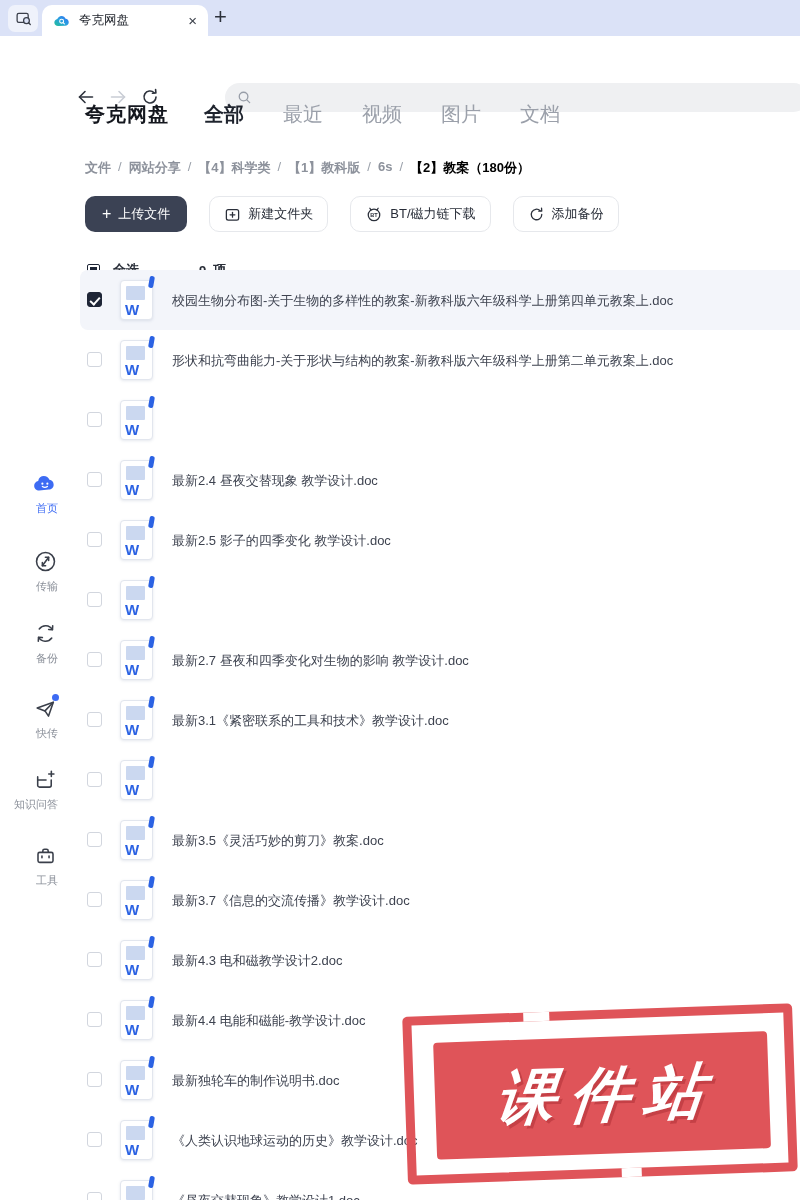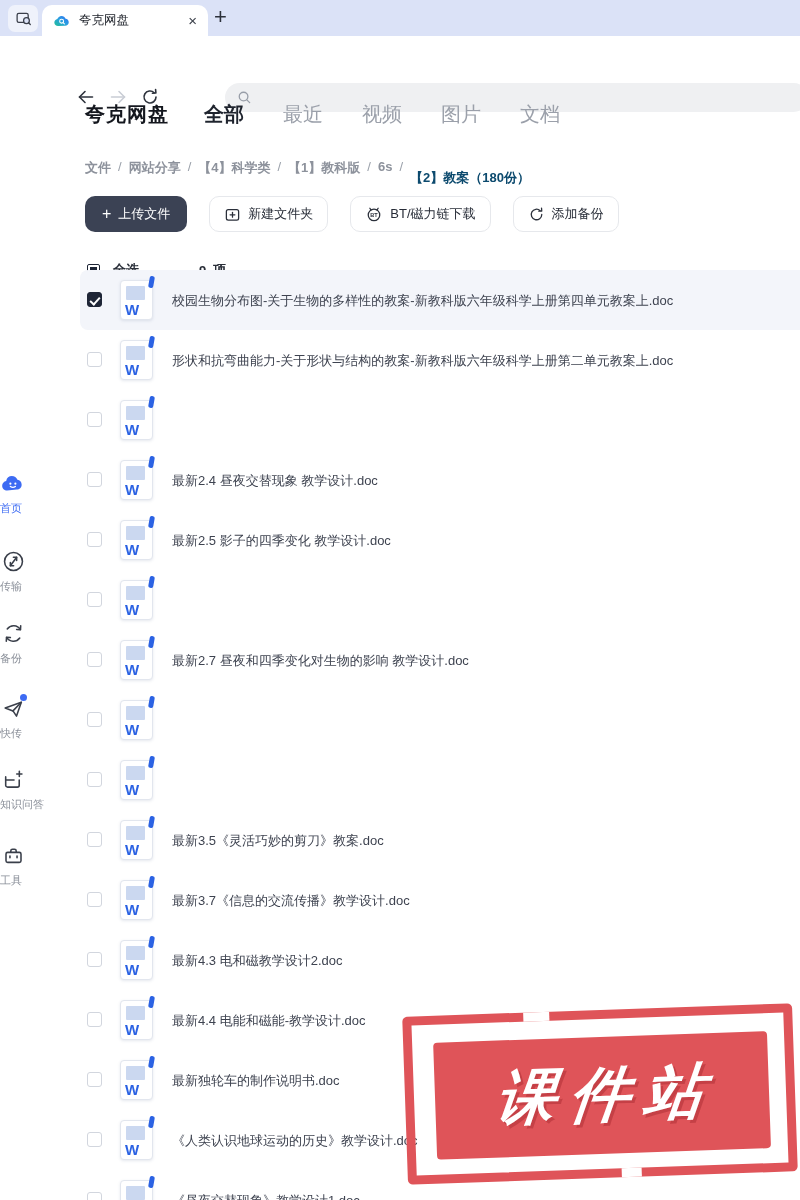--- a/index.html
+++ b/index.html
@@ -22,36 +22,36 @@
   .newtab { position:absolute; left:214px; top:4px; font-size:22px; font-weight:300; color:#2c313b; }
 
   
   .navbar { position:absolute; left:0; top:36px; width:800px; height:48px; background:#fff; }
   .nav-ic { position:absolute; top:51px; }
   .searchbar { position:absolute; left:225px; top:47px; width:583px; height:29px;
                background:#EFF0F2; border-radius:15px; display:flex; align-items:center; padding-left:12px; }
 
   
   .side-item { position:absolute; left:0; width:58px; display:flex; flex-direction:column;
-               align-items:flex-start; }
+               align-items:flex-end; }
   .side-item .lbl { font-size:11px; color:#8a8f99; margin-top:5px; white-space:nowrap; }
   .side-item.active .lbl { color:#3D6BF3; }
   .side-item .ic { position:relative; width:26px; height:26px; display:flex; align-items:center; justify-content:center; }
   .badge-dot { position:absolute; right:-1px; top:-1px; width:7px; height:7px; border-radius:50%; background:#3D6BF3; }
 
   
   .page-head { position:absolute; left:85px; top:101px; display:flex; align-items:center; }
   .page-title { font-size:20px; font-weight:bold; color:#14171e; letter-spacing:1px; margin-right:35px; }
   .vtab { font-size:20px; color:#9BA0AA; margin-right:39px; cursor:default; }
   .vtab.active { color:#1f242e; font-weight:bold; }
 
   .breadcrumb { position:absolute; left:85px; top:159px; font-size:13px; color:#8D929C;
                 font-weight:600; display:flex; white-space:nowrap; }
   .breadcrumb .sep { margin:0 7px; color:#9aa0aa; font-weight:400; }
-  .breadcrumb .cur { color:#0c4a6e; font-weight:bold;margin-top:10px; }
+  .breadcrumb .cur { color:#000000; font-weight:bold; }
 
   
   .toolbar { position:absolute; left:85px; top:196px; display:flex; gap:22px; }
   .tb { height:36px; border-radius:10px; display:flex; align-items:center; font-size:13px; cursor:default; }
   .tb-dark { background:#3B4254; color:#fff; padding:0 17px; }
   .tb-dark .plus { font-size:16px; font-weight:400; margin-right:7px; line-height:1; }
   .tb-light { background:#fff; border:1px solid #E6E8EC; color:#272c37; padding:4px 14px; }
   .tb-light .ig { margin-right:7px; display:flex; }
 
   
@@ -348,20 +348,21 @@
     <span class="fname">最新2.7 昼夜和四季变化对生物的影响 教学设计.doc</span>
   </div>
 
   <div class="row" style="top: 690px;">
     <span class="cb"></span>
     <span class="doc-ic">
       <span class="blk"></span>
         <span class="w">W</span>
         <span class="fold"></span>
     </span>
+    <span class="fname">最新3.1《紧密联系的工具和技术》教学设计.doc</span>
   </div>
 
   <div class="row" style="top: 750px;">
     <span class="cb"></span>
     <span class="doc-ic">
       <span class="blk"></span>
         <span class="w">W</span>
         <span class="fold"></span>
     </span>
   </div>

